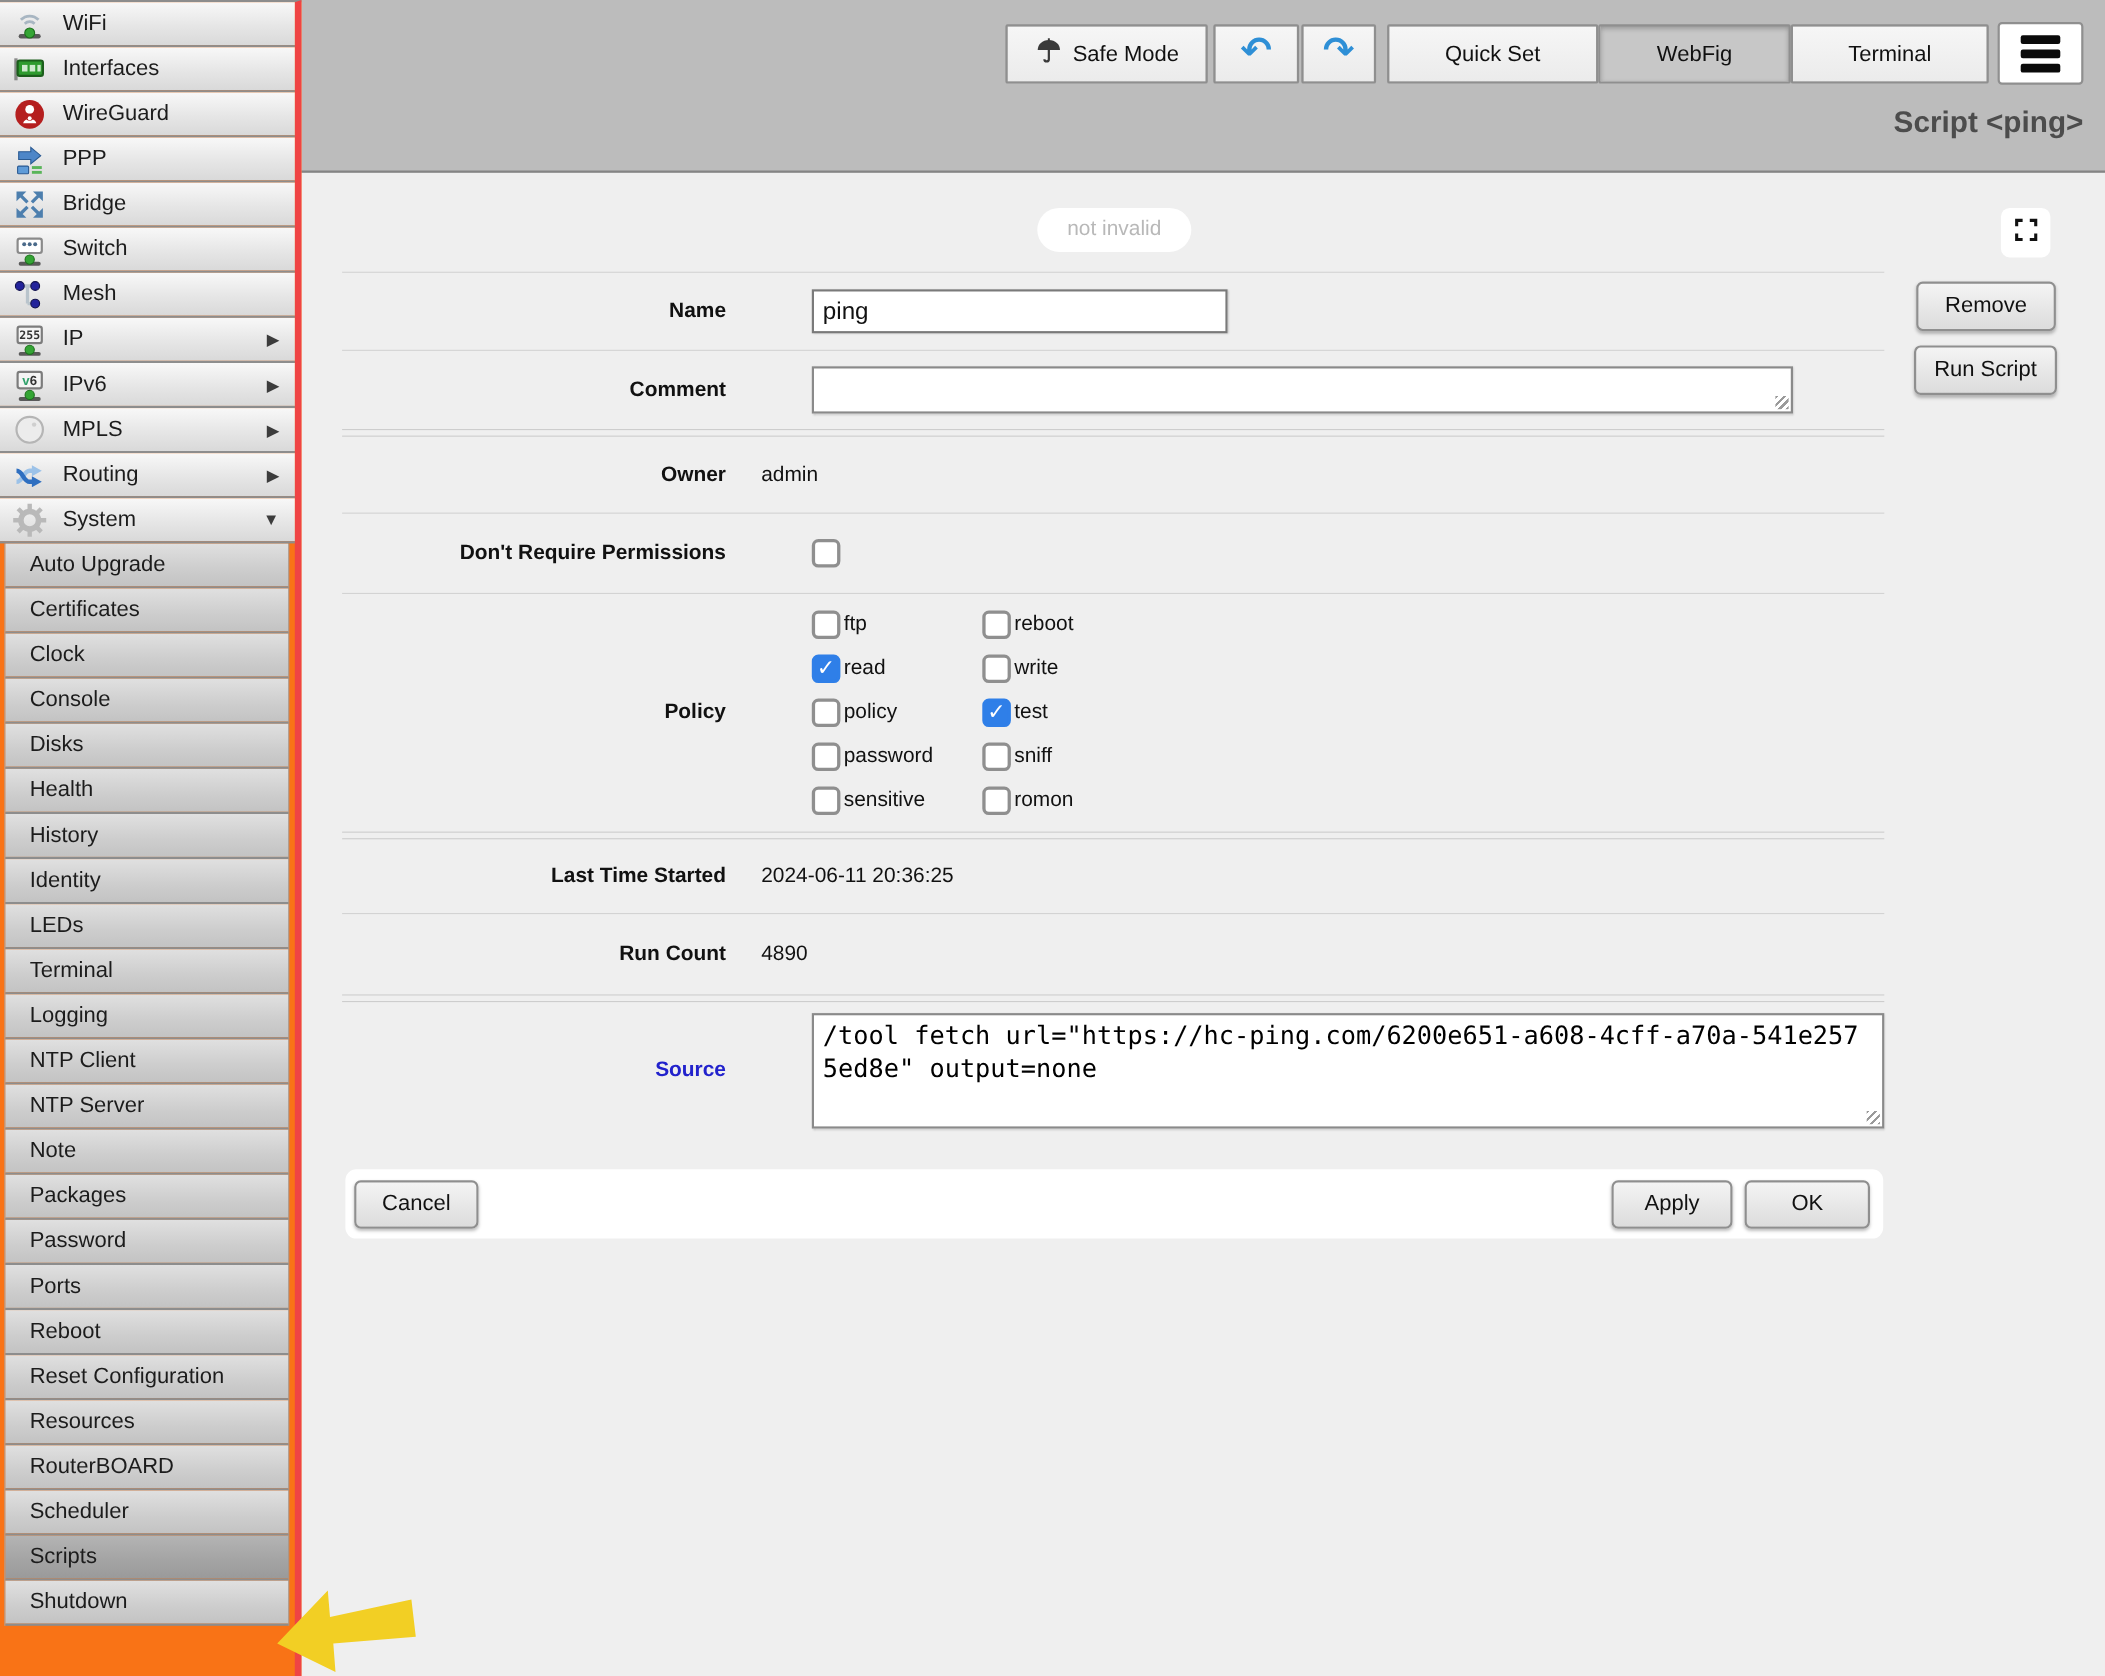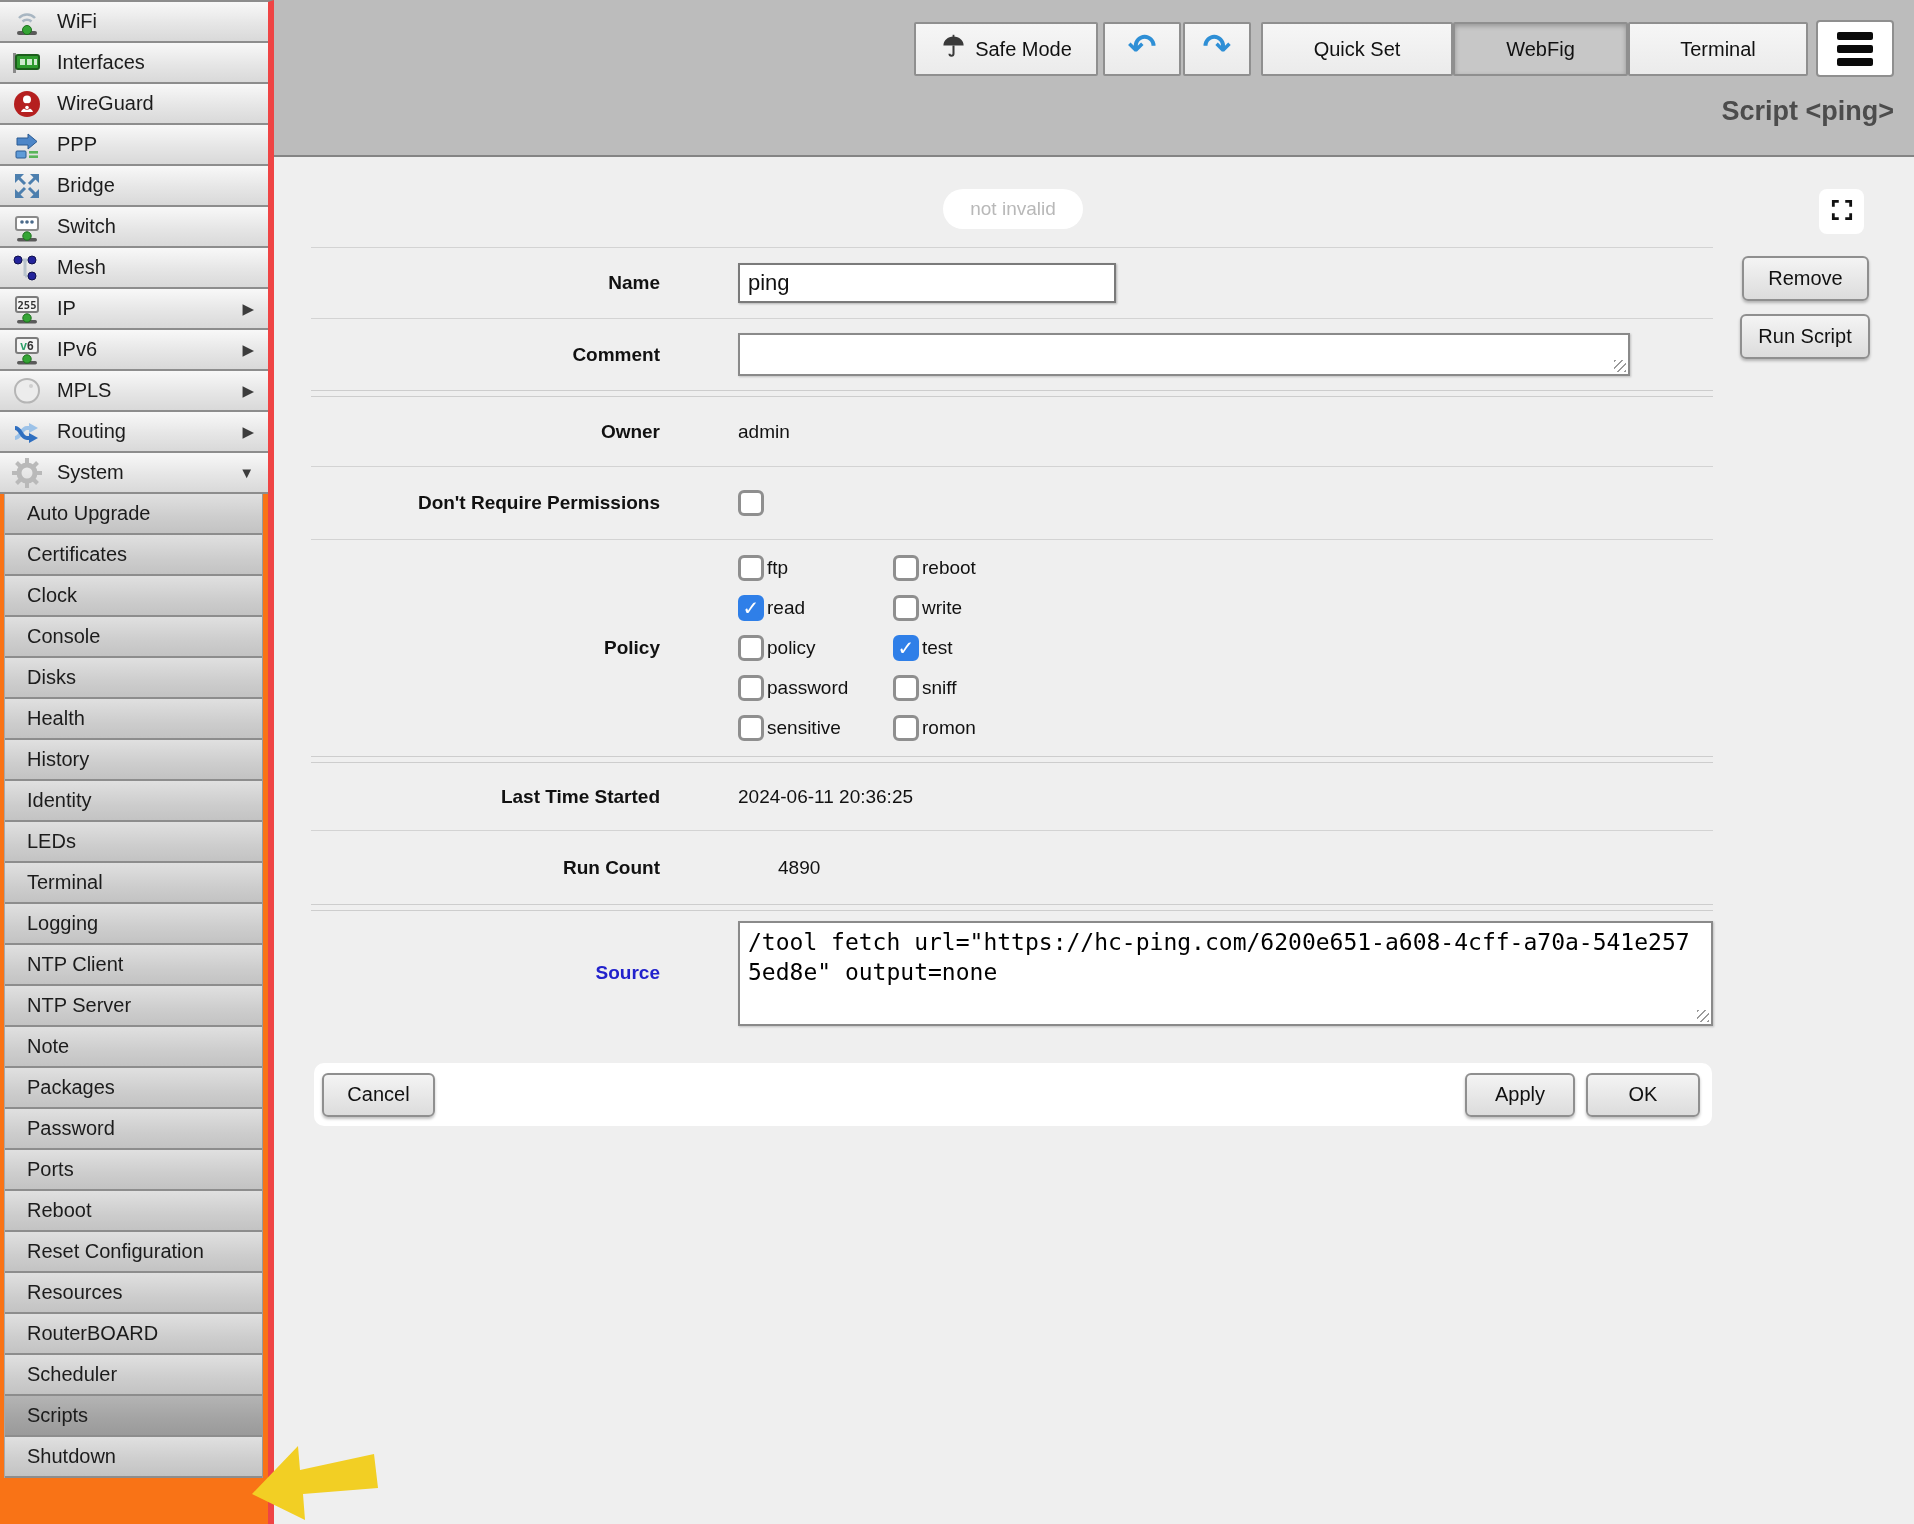--- a/index.html
+++ b/index.html
@@ -46,26 +46,26 @@
           background:linear-gradient(180deg,#f4f4f4,#dcdcdc); box-shadow:0 2px 3px rgba(0,0,0,.25);
           display:flex; align-items:center; justify-content:center; font-size:20px; color:#111; cursor:pointer; }
   #remove-btn { left:1468px; top:97px; }
   #run-script-btn { left:1466px; top:155px; width:130px; }
 
   .form { position:absolute; left:37px; top:88px; width:1402px; }
   .frow { display:flex; align-items:center; border-top:1px solid #d3d3d3; }
   .frow.nb { border-top:none; }
   .dsep { height:7px; border-top:1px solid #cdcdcd; border-bottom:1px solid #cdcdcd; }
   .flabel { flex:0 0 349px; text-align:right; font-size:19px; font-weight:bold; color:#111; }
-  .fval { margin-left:78px; font-size:19px; color:#111; }
+  .fval { margin-left:32px; font-size:19px; color:#111; }
   .link-label { color:#2222cc; }
 
   .r-comment { height:72px; } .r-name { height:71px; } .r-owner { height:69px; }
   .r-drp { height:73px; } .r-policy { height:217px; } .r-lts { height:67px; }
-  .r-rc { height:74px;gap:40px; } .r-source { height:124px; align-items:center; }
+  .r-rc { height:74px; } .r-source { height:124px; align-items:center; }
 
   .ta-wrap { position:relative; margin-left:78px; }
   textarea { display:block; border:2px solid #8a8a8a; background:#fff; resize:none;
              font-family:"Liberation Sans","DejaVu Sans",sans-serif; font-size:20px; padding:4px 8px;
              box-shadow:1px 1px 2px rgba(0,0,0,.2); outline:none; }
   #comment-ta { width:892px; height:43px; }
   #source-ta { width:975px; height:105px; font-family:"DejaVu Sans Mono","Liberation Mono",monospace;
                font-size:23px; line-height:30px; word-break:break-all; }
   .handle { position:absolute; right:4px; bottom:4px; width:12px; height:12px; pointer-events:none;
             background:repeating-linear-gradient(135deg,#9a9a9a 0 2px,transparent 2px 5px); }

